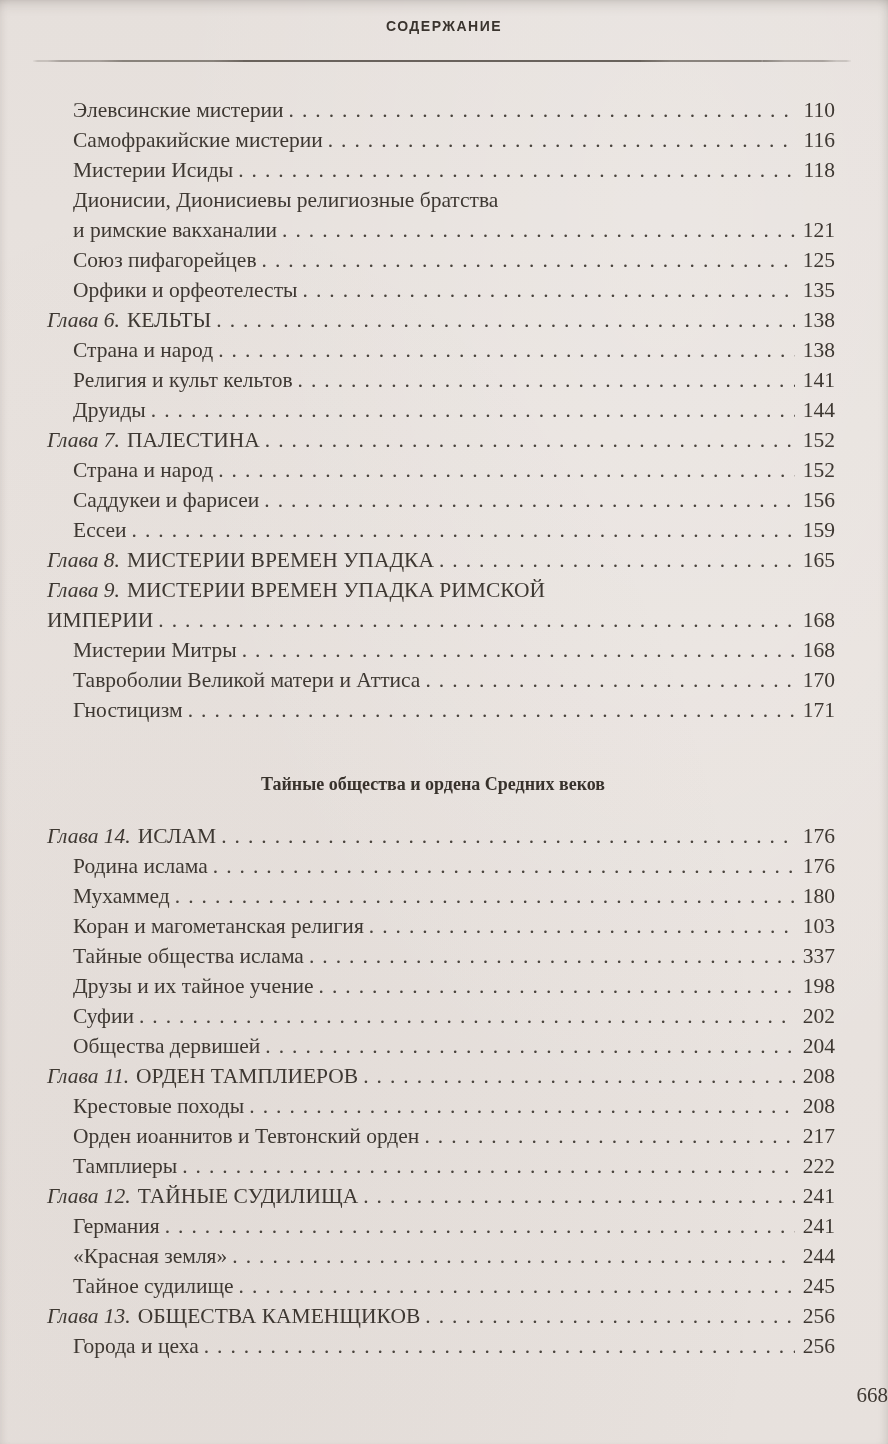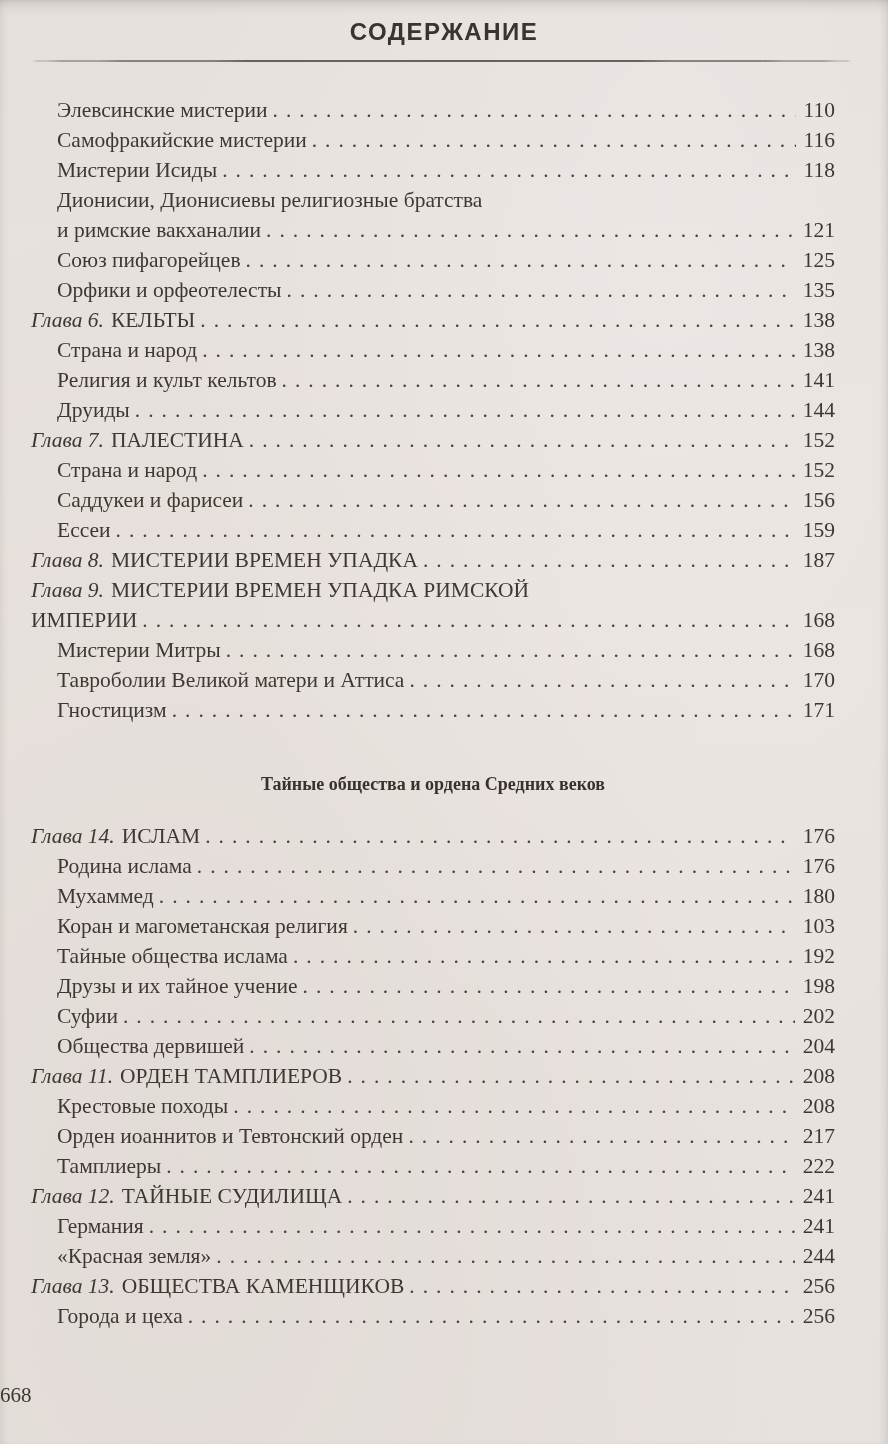--- a/index.html
+++ b/index.html
@@ -19,37 +19,38 @@
     content:""; position:absolute; inset:0; pointer-events:none;
     box-shadow:
       inset 0 8px 18px -12px rgba(60,50,45,0.45),
       inset -6px 0 14px -10px rgba(60,50,45,0.25),
       inset 6px 0 14px -12px rgba(60,50,45,0.18);
   }
   .running-head {
     position:absolute; top:18px; left:0; right:0;
     text-align:center;
     font-family:"Liberation Sans","DejaVu Sans",sans-serif;
-    font-weight:bold; font-size:24px; letter-spacing:1.5px;
+    font-weight:bold; font-size:14px; letter-spacing:1.5px;
     color:#3a342e;
   }
   .head-rule {
     position:absolute; top:60px; left:30px; right:34px;
     border:0; border-top:2px solid #5c554e; margin:0;
     border-radius:100%/2px;
     opacity:0.9;
   }
   .toc {
     position:absolute; top:95px; left:31px; right:53px;
   }
   .line {
     display:flex; align-items:baseline;
     height:30px; line-height:30px;
     font-size:21.5px;
     white-space:nowrap;
+    margin-left:16px;
   }
   .line.sub { padding-left:26px; }
   .chapter-label { font-style:italic; margin-right:7px; }
   .dots {
     flex:1 1 auto; overflow:hidden;
     margin-left:5px; margin-right:3px;
     letter-spacing:8px;
     color:#4a443d;
   }
   .dots::after {
@@ -58,21 +59,21 @@
   .pagenum { margin-left:5px; flex:0 0 auto; }
   .section-heading {
     height:30px; line-height:30px;
     margin:44px 0 22px 0;
     text-align:center;
     font-weight:bold; font-size:18px;
     color:#38322c;
   }
   .folio {
     position:absolute; bottom:36px; left:0; right:0;
-    text-align:left; font-size:21px; color:#3e3832;
+    text-align:right; font-size:21px; color:#3e3832;
   }
 </style>
 </head>
 <body>
 
 <div class="page">
   <div class="running-head">СОДЕРЖАНИЕ</div>
   <hr class="head-rule">
 
   <div class="toc">
@@ -148,21 +149,21 @@
       </div>
       <div class="line sub">
         <span class="sub-title">Ессеи</span>
         <span class="dots"></span>
         <span class="pagenum">159</span>
       </div>
       <div class="line chapter">
         <span class="chapter-label">Глава 8.</span>
         <span class="chapter-title">МИСТЕРИИ ВРЕМЕН УПАДКА</span>
         <span class="dots"></span>
-        <span class="pagenum">187</span>
+        <span class="pagenum">165</span>
       </div>
       <div class="line chapter">
         <span class="chapter-label">Глава 9.</span>
         <span class="chapter-title">МИСТЕРИИ ВРЕМЕН УПАДКА РИМСКОЙ</span>
       </div>
       <div class="line chapter">
         <span class="chapter-title">ИМПЕРИИ</span>
         <span class="dots"></span>
         <span class="pagenum">168</span>
       </div>
@@ -199,21 +200,21 @@
         <span class="pagenum">180</span>
       </div>
       <div class="line sub">
         <span class="sub-title">Коран и магометанская религия</span>
         <span class="dots"></span>
         <span class="pagenum">103</span>
       </div>
       <div class="line sub">
         <span class="sub-title">Тайные общества ислама</span>
         <span class="dots"></span>
-        <span class="pagenum">192</span>
+        <span class="pagenum">337</span>
       </div>
       <div class="line sub">
         <span class="sub-title">Друзы и их тайное учение</span>
         <span class="dots"></span>
         <span class="pagenum">198</span>
       </div>
       <div class="line sub">
         <span class="sub-title">Суфии</span>
         <span class="dots"></span>
         <span class="pagenum">202</span>
@@ -253,20 +254,25 @@
       <div class="line sub">
         <span class="sub-title">Германия</span>
         <span class="dots"></span>
         <span class="pagenum">241</span>
       </div>
       <div class="line sub">
         <span class="sub-title">«Красная земля»</span>
         <span class="dots"></span>
         <span class="pagenum">244</span>
       </div>
+      <div class="line sub">
+        <span class="sub-title">Тайное судилище</span>
+        <span class="dots"></span>
+        <span class="pagenum">245</span>
+      </div>
       <div class="line chapter">
         <span class="chapter-label">Глава 13.</span>
         <span class="chapter-title">ОБЩЕСТВА КАМЕНЩИКОВ</span>
         <span class="dots"></span>
         <span class="pagenum">256</span>
       </div>
       <div class="line sub">
         <span class="sub-title">Города и цеха</span>
         <span class="dots"></span>
         <span class="pagenum">256</span>

